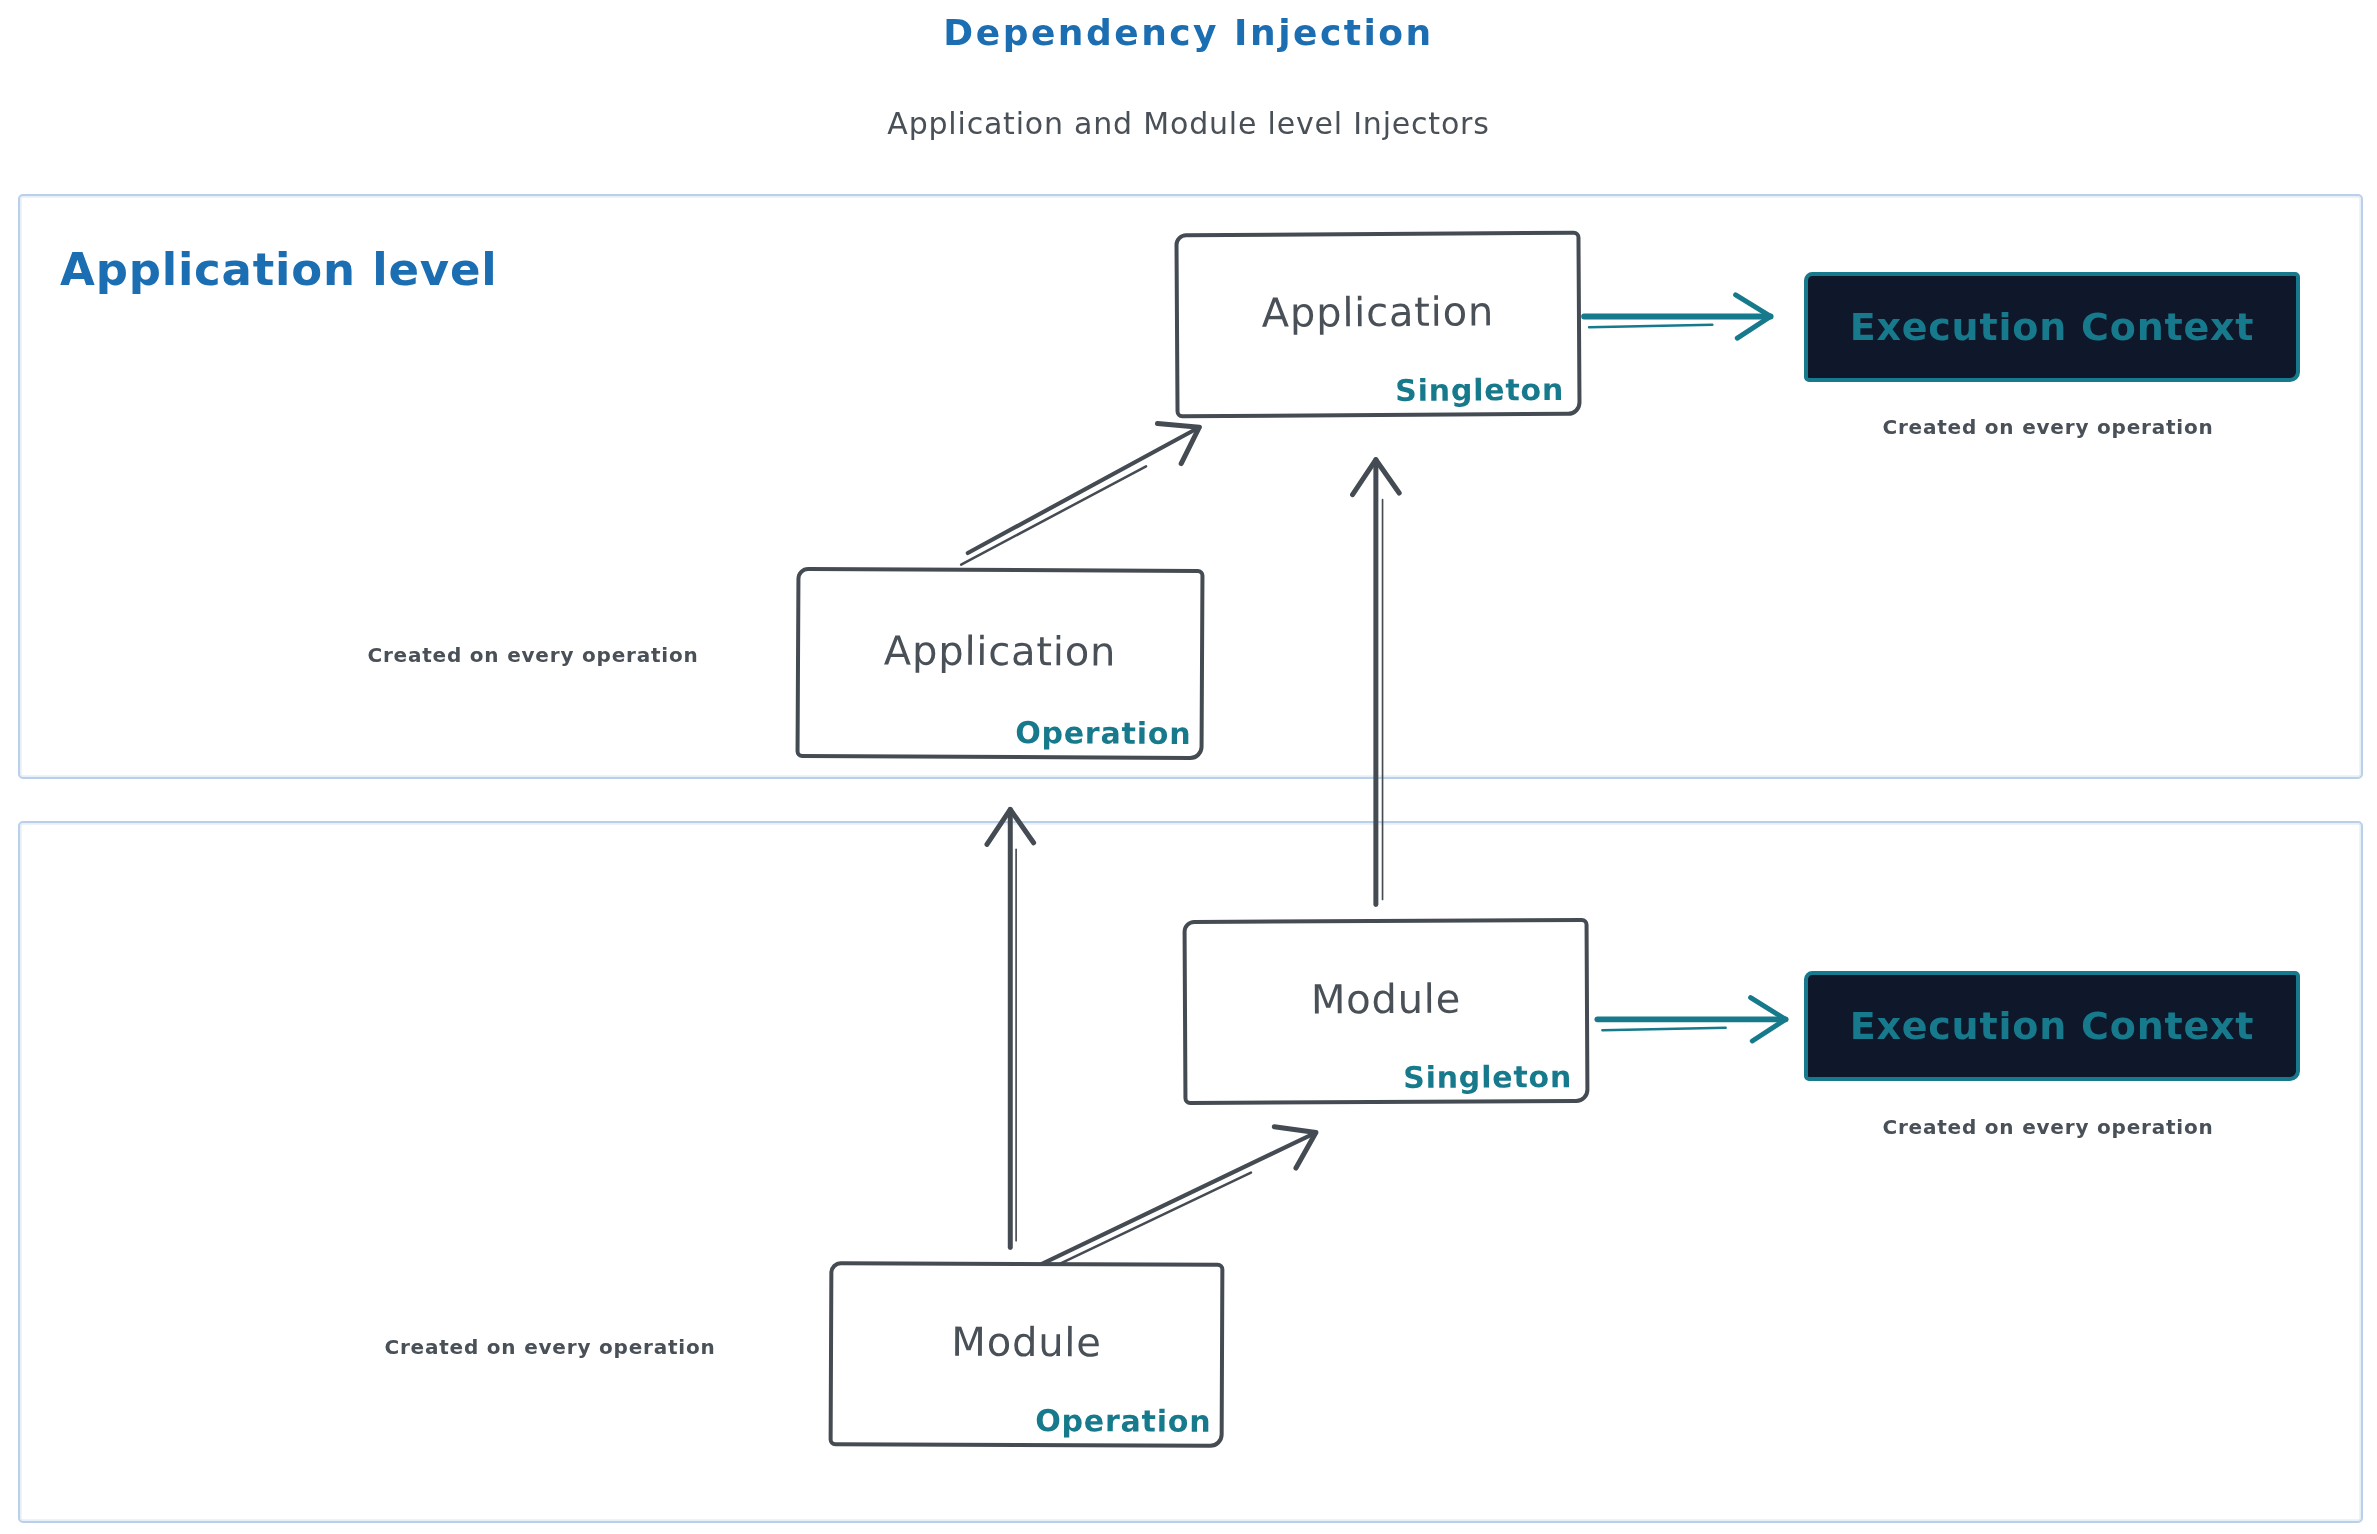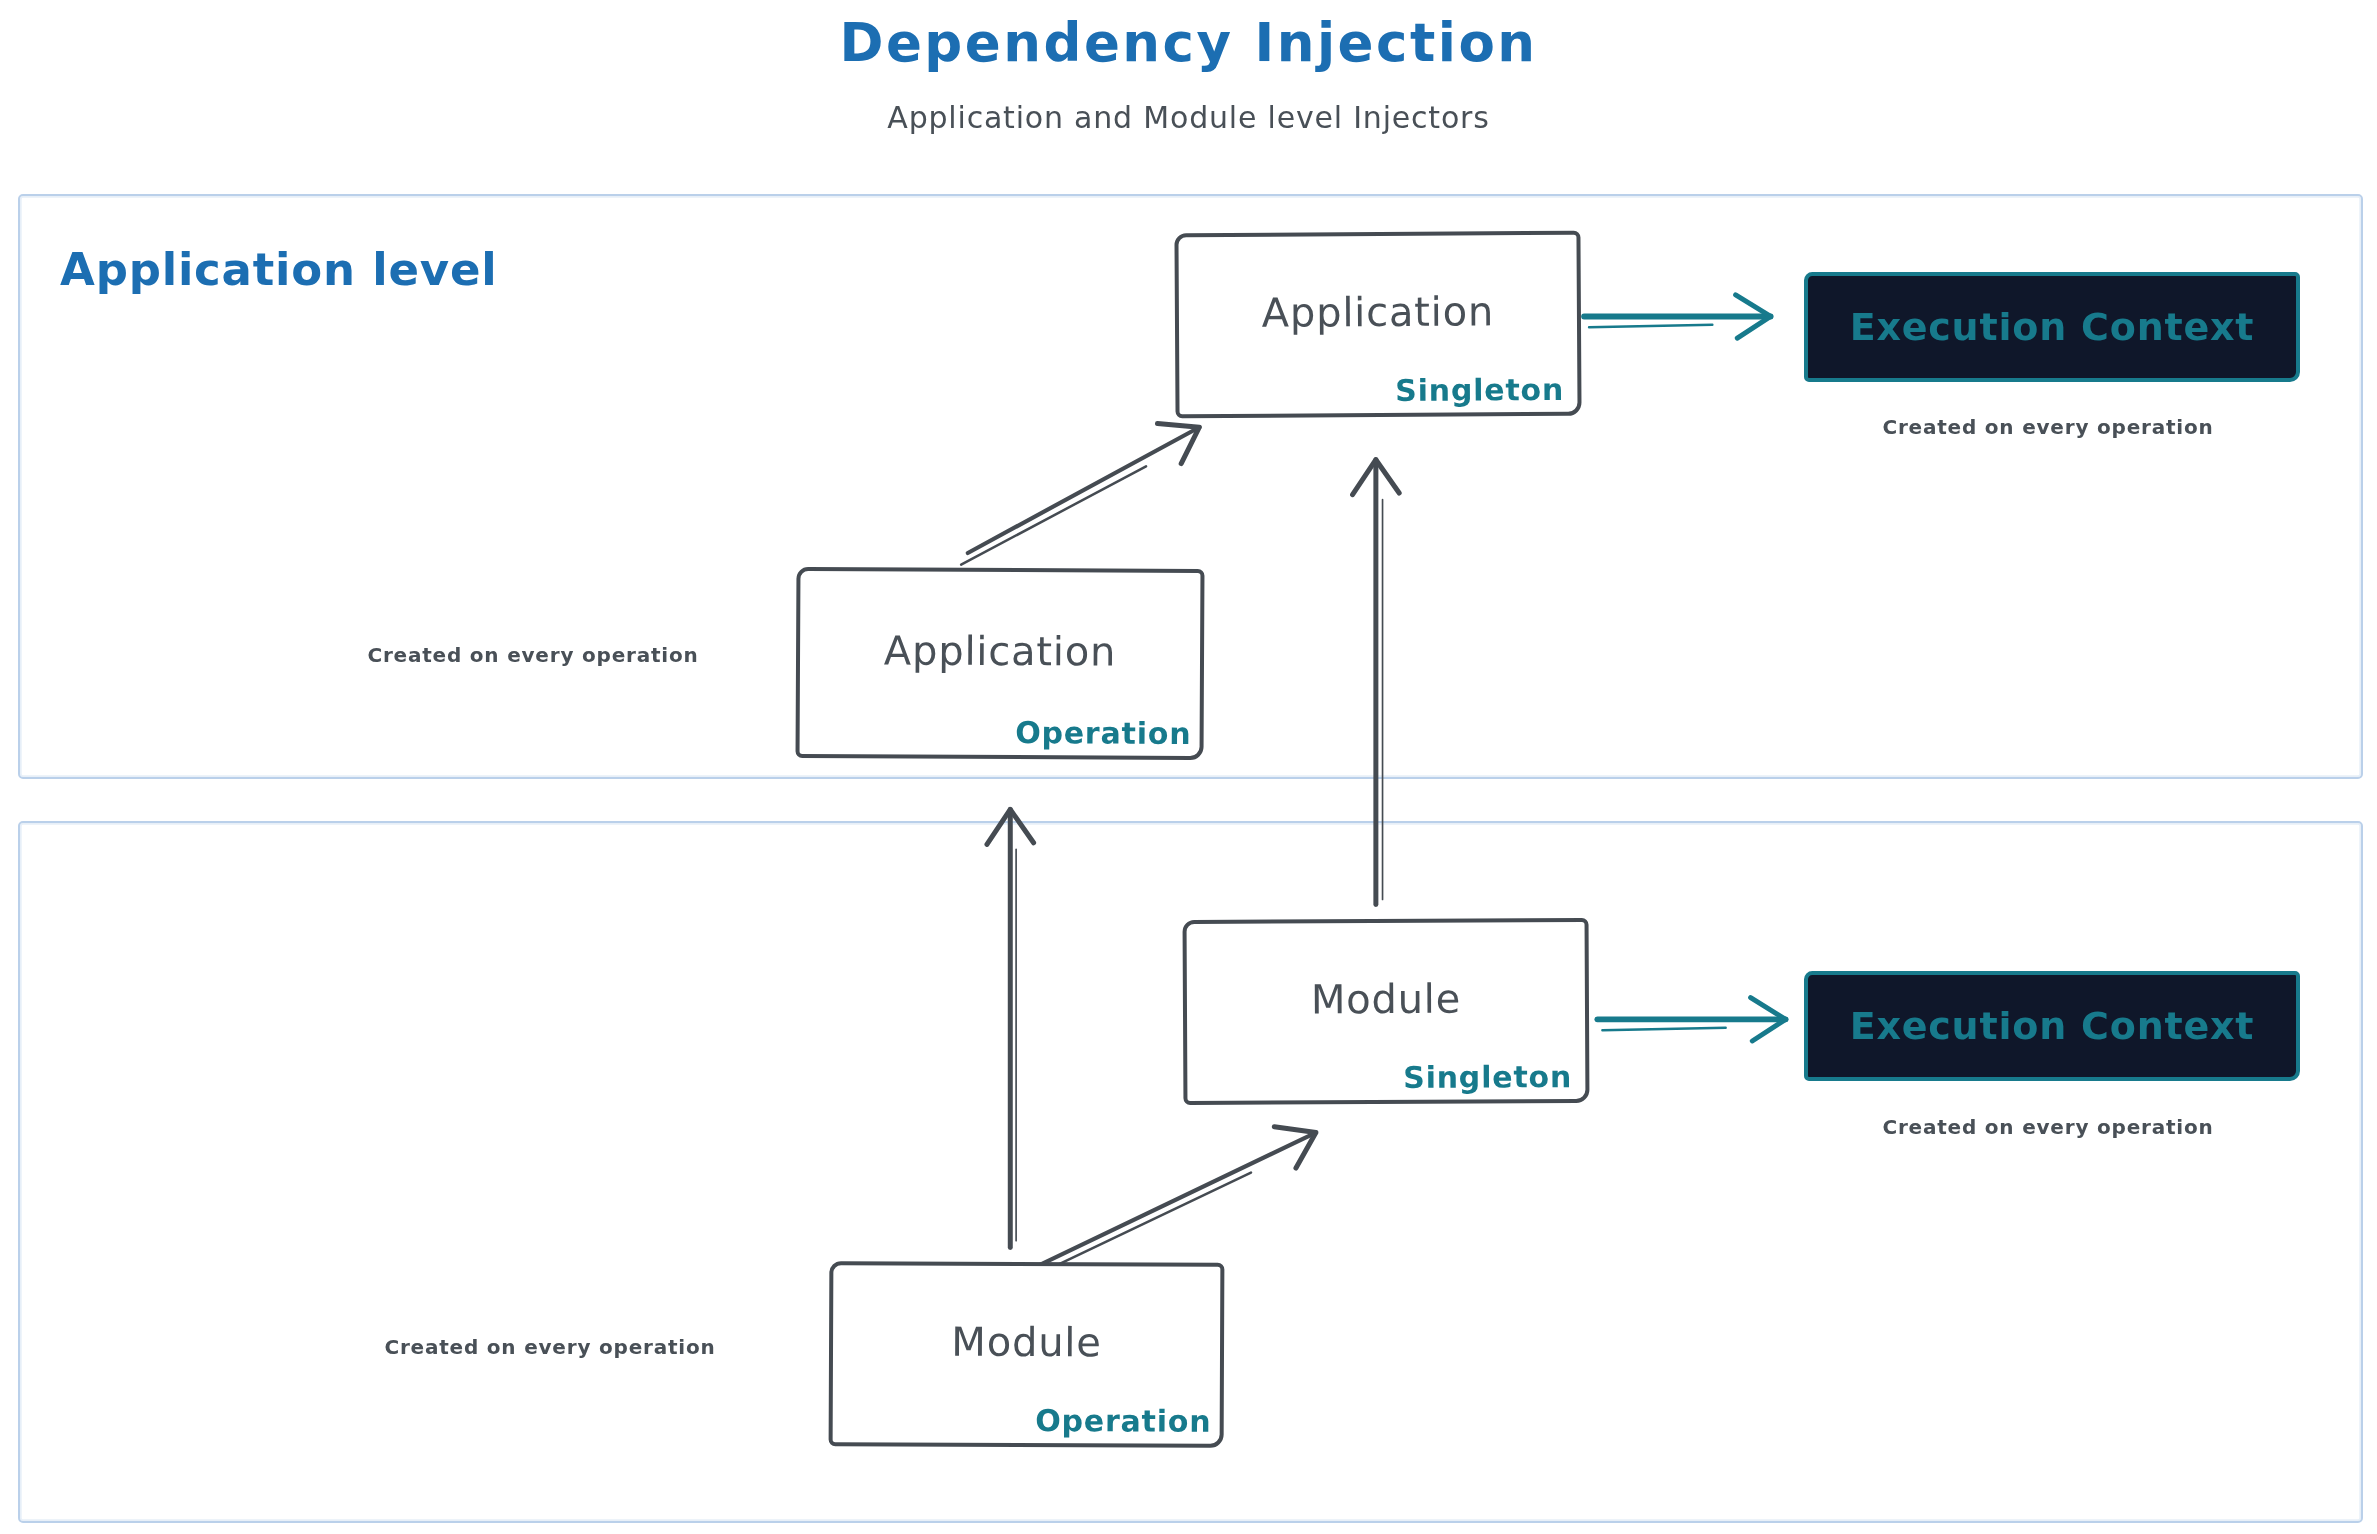--- a/index.html
+++ b/index.html
@@ -13,29 +13,29 @@
     height: 1534px;
     background: #ffffff;
     overflow: hidden;
     font-family: "DejaVu Sans", "Liberation Sans", sans-serif;
   }
   .title {
     position: absolute;
     left: 0; top: 11.7px;
     width: 100%;
     text-align: center;
-    font-size: 53px;
+    font-size: 36px;
     font-weight: 600;
     letter-spacing: 2.5px;
     color: var(--blue, #1c6eb2);
     z-index: 4;
   }
   .subtitle {
     position: absolute;
-    left: 0; top: 100px;
+    left: 0; top: 106px;
     width: 100%;
     text-align: center;
     font-size: 30px;
     font-weight: 500;
     letter-spacing: 0.8px;
     color: var(--gray, #495057);
     z-index: 4;
   }
   .container {
     position: absolute;

